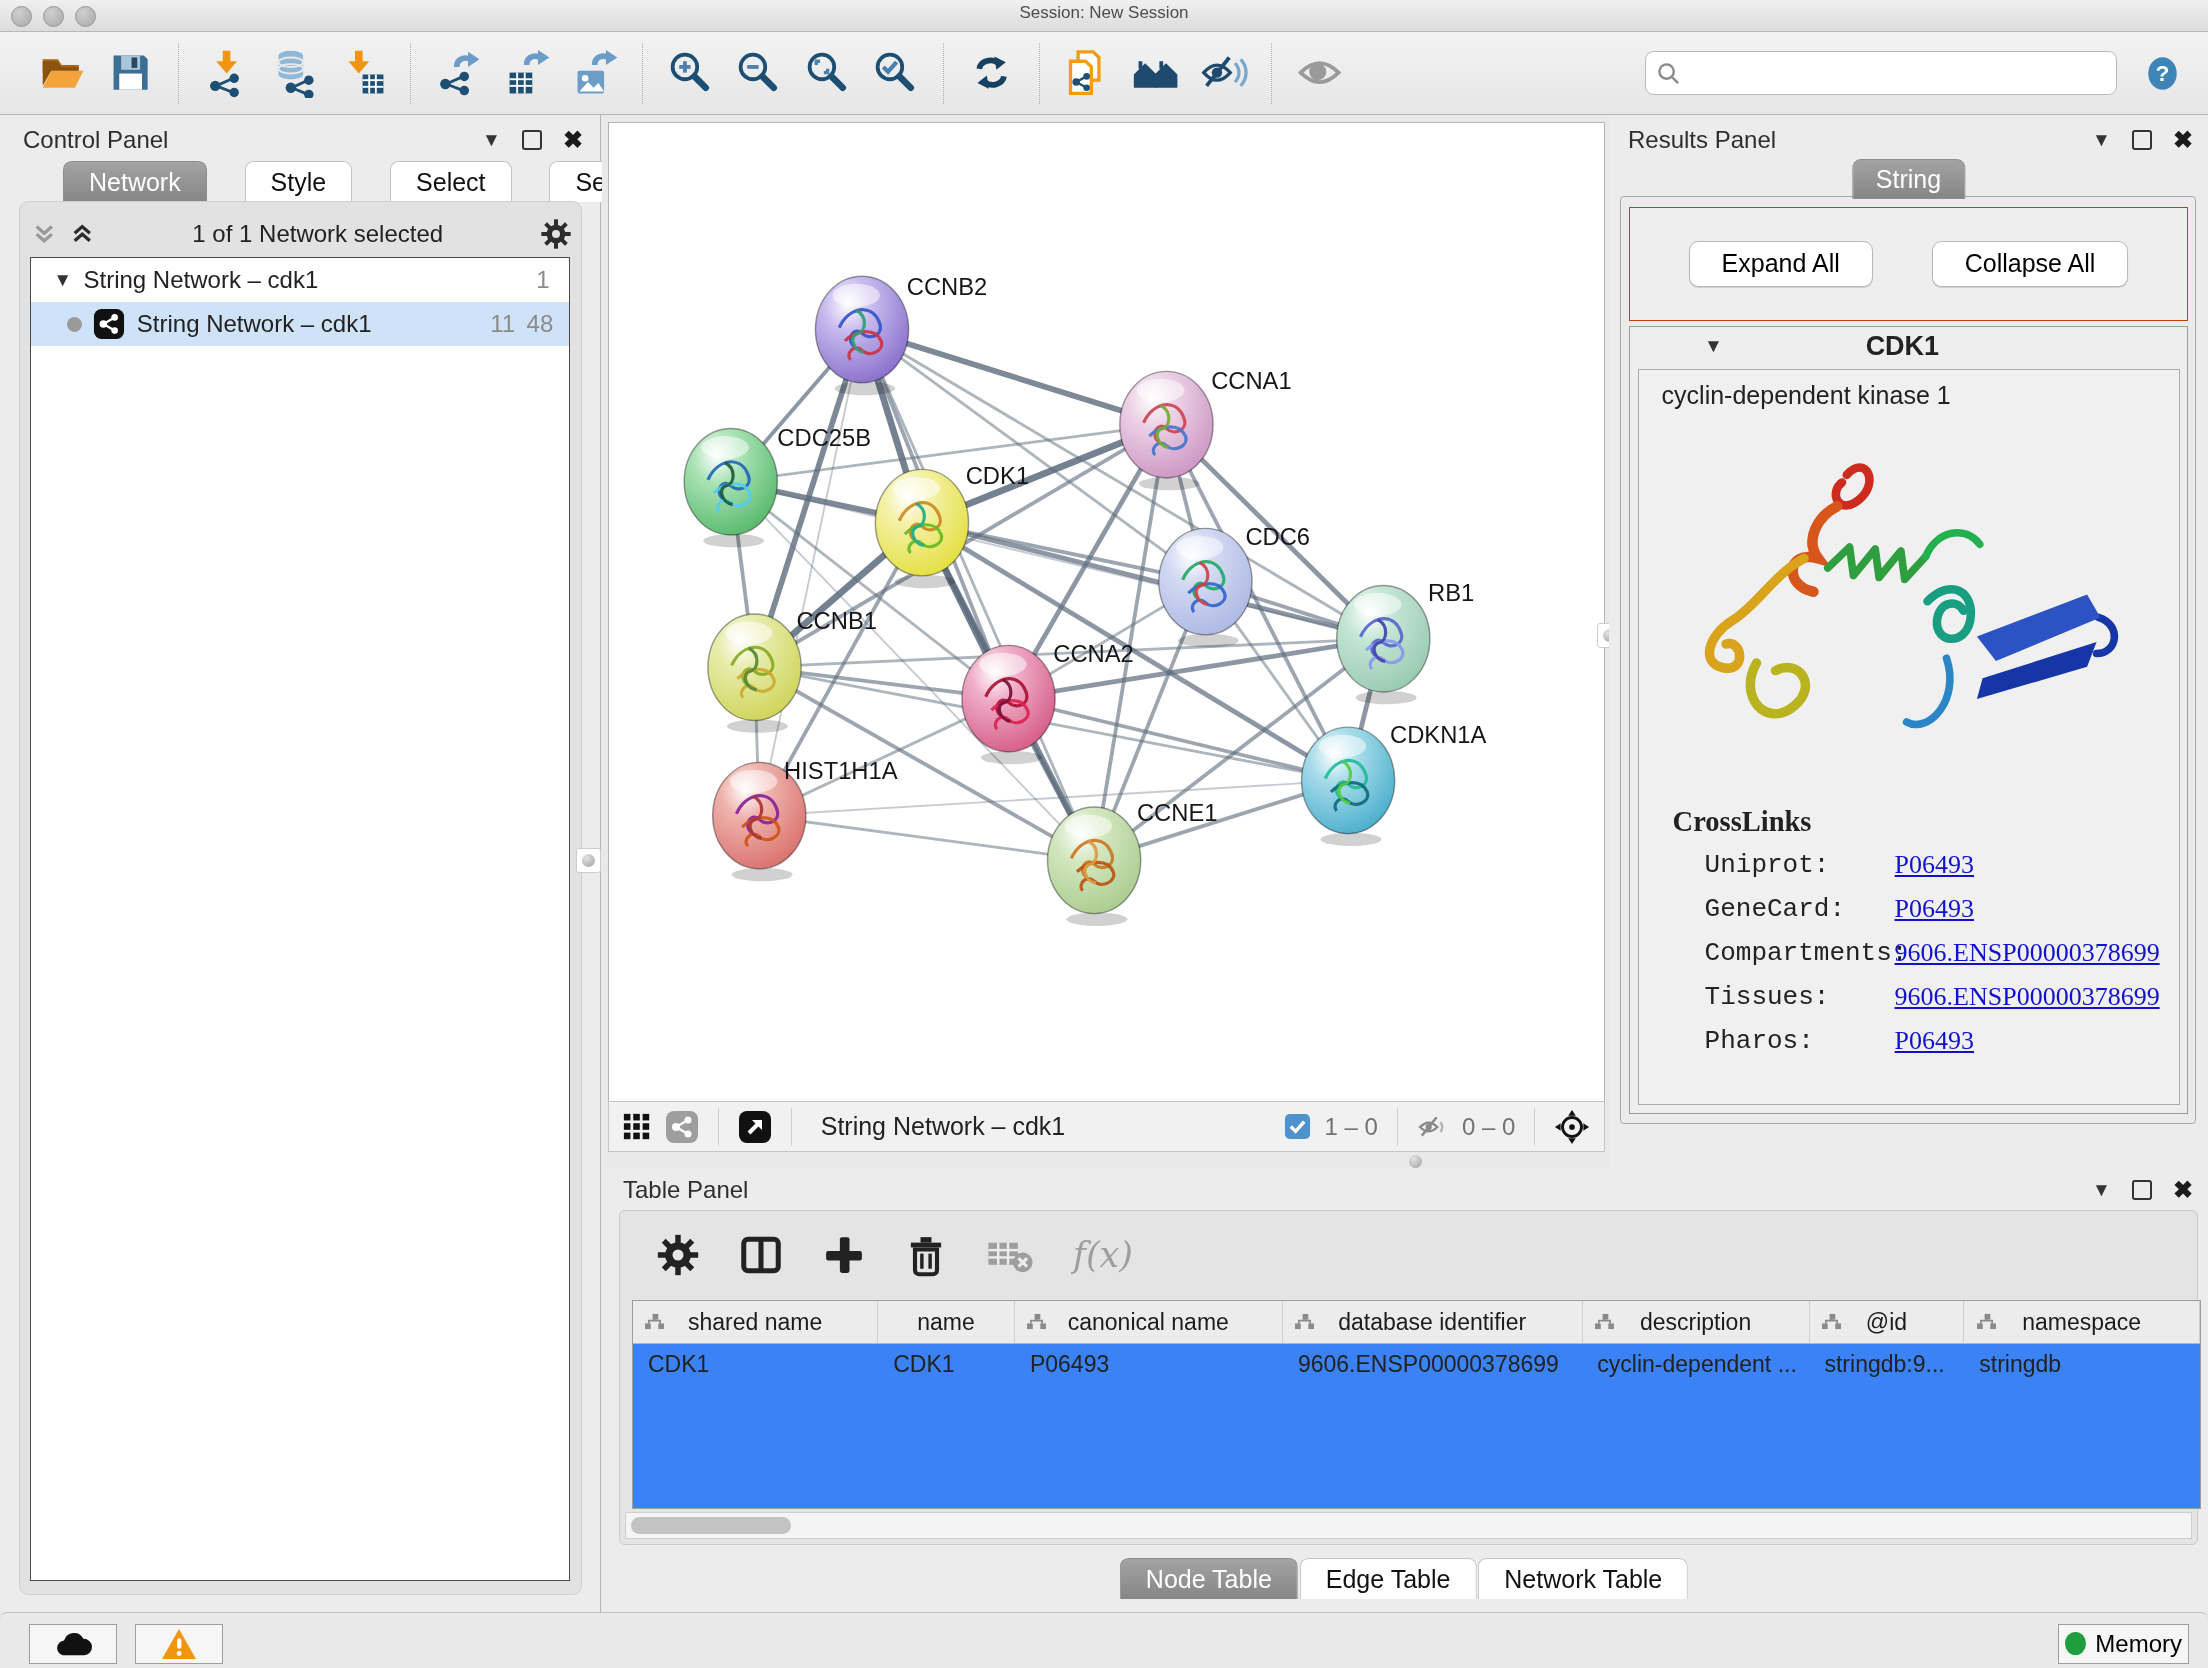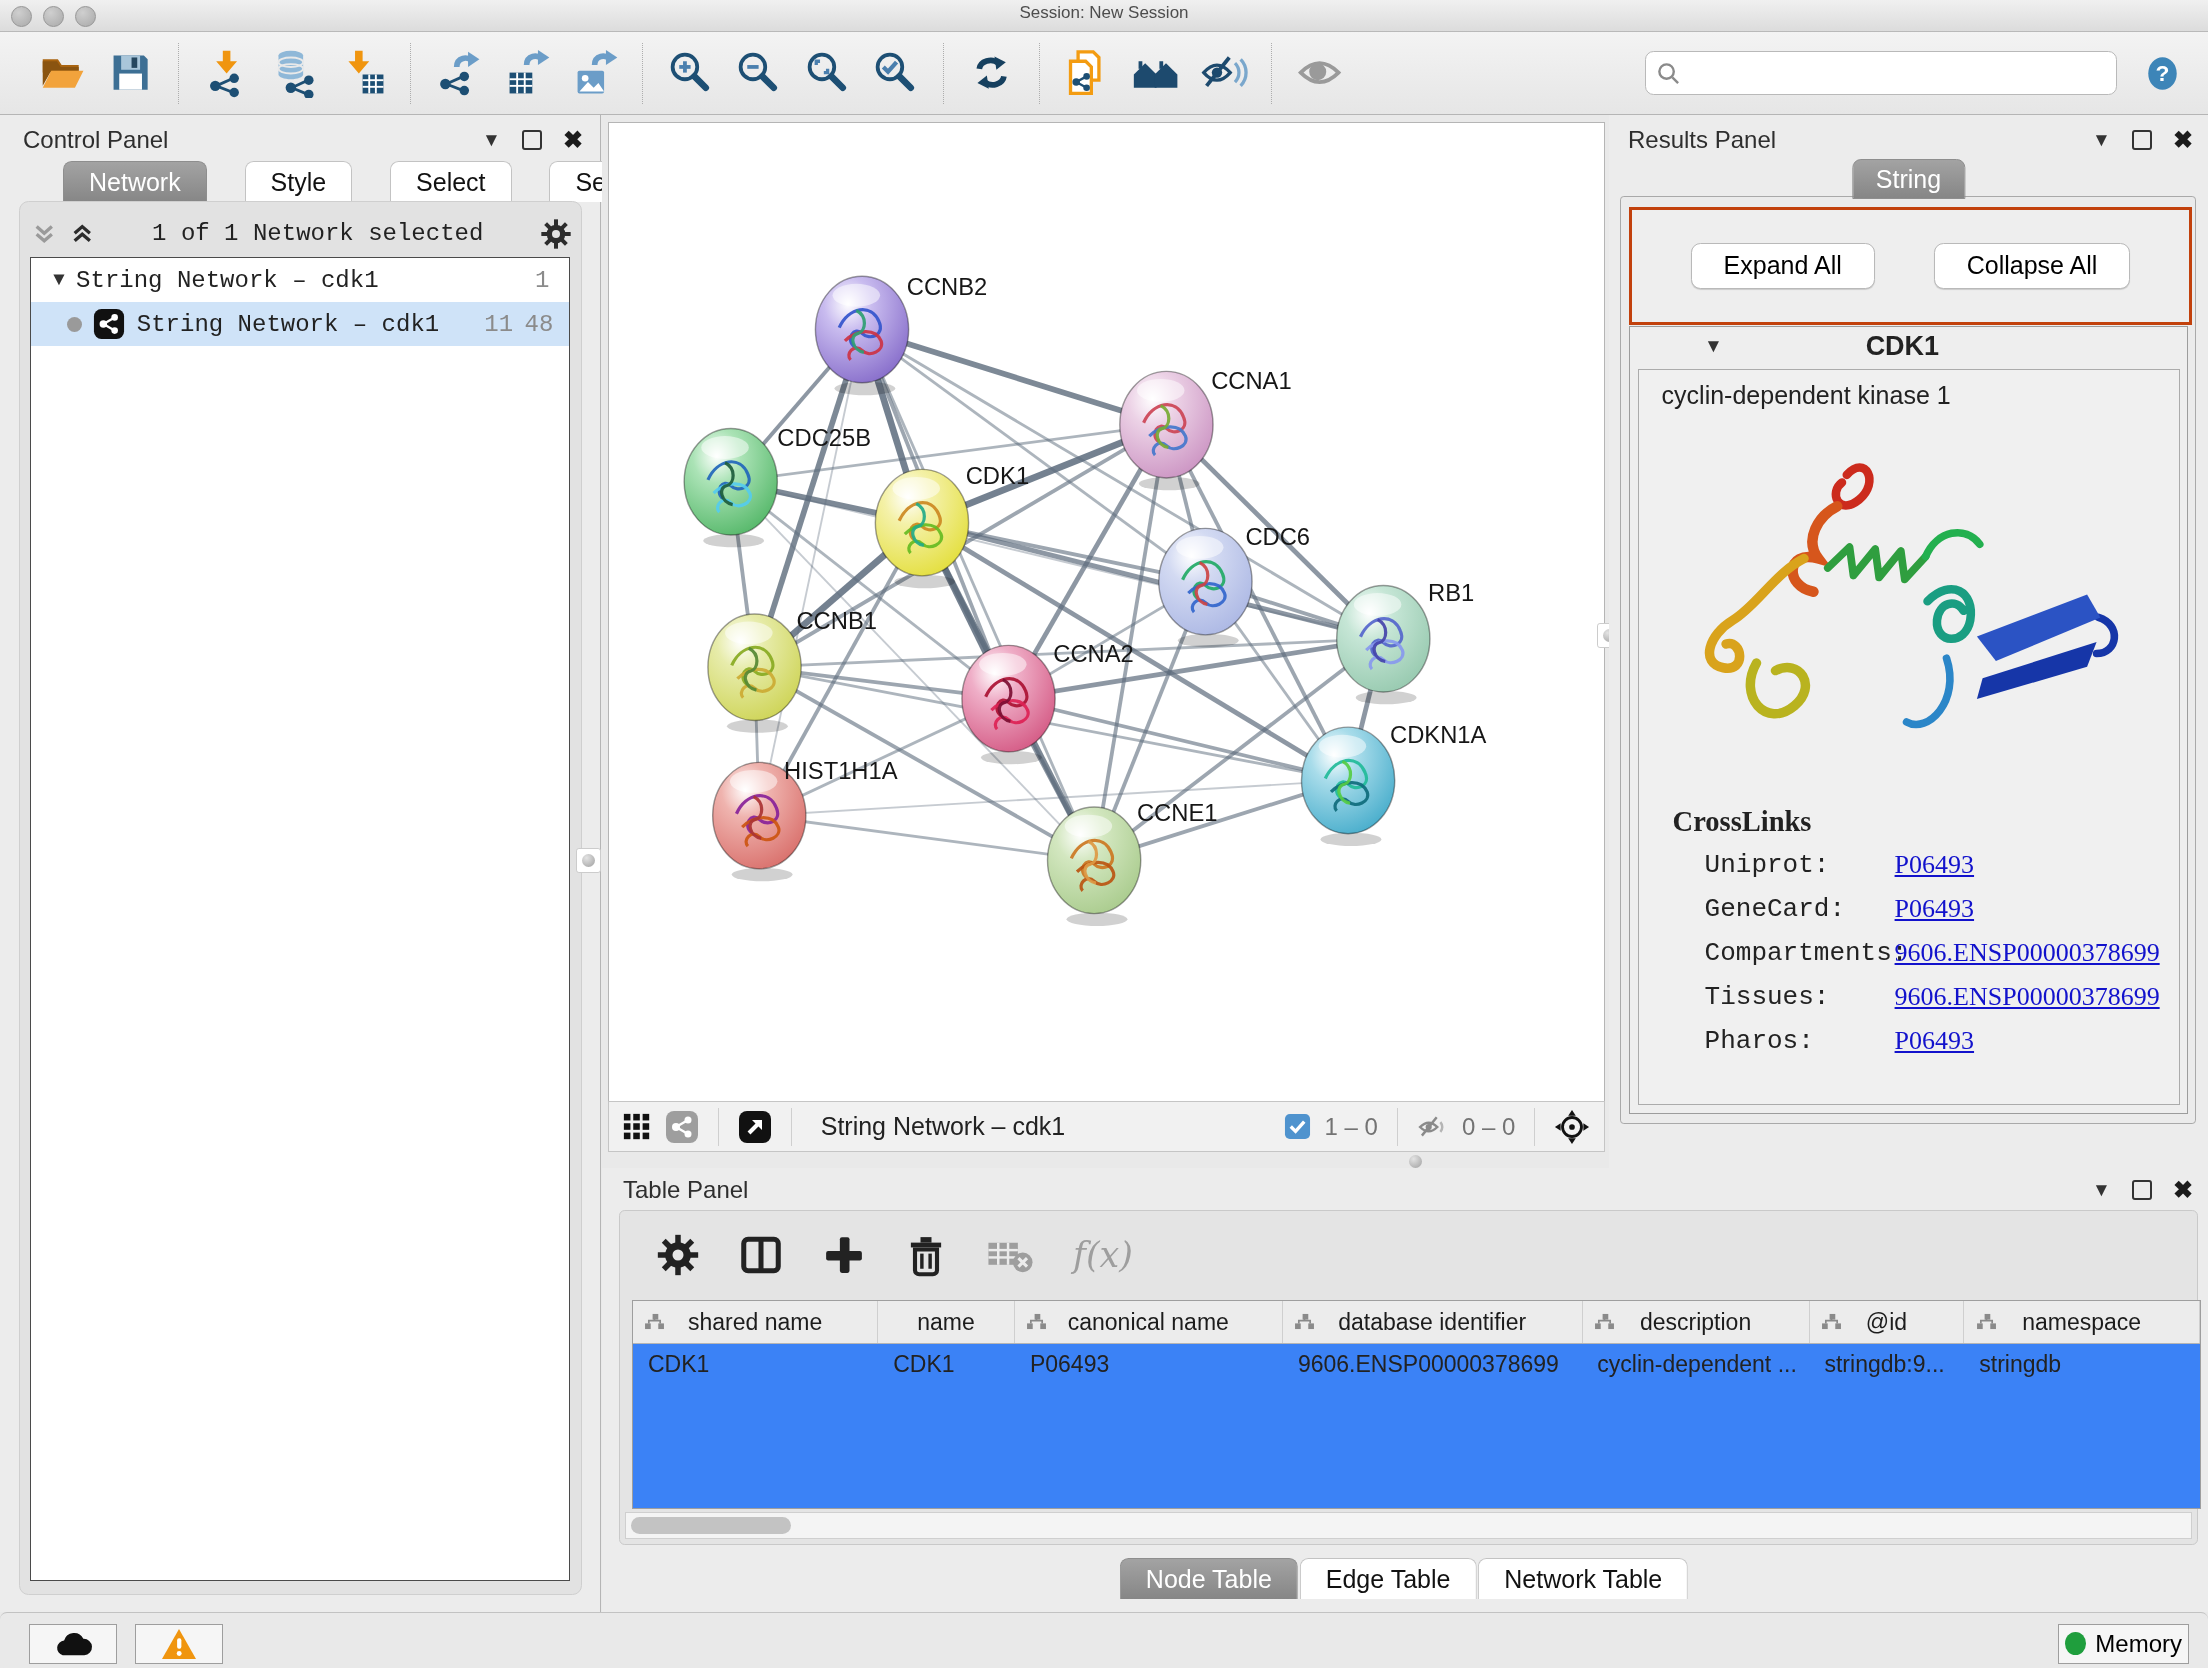--- a/index.html
+++ b/index.html
@@ -30,21 +30,21 @@
   .xico{font-size:24px;font-weight:bold;color:#1b1b1b;}
   
   .cpanel{position:absolute;left:0;top:115px;width:601px;height:1497px;background:#ececec;
     border-right:1px solid #b5b5b5;box-sizing:border-box;}
   .cphead{position:absolute;left:23px;right:17px;top:11.4px;display:flex;align-items:center;}
   .tabs{position:absolute;left:63px;top:46px;display:flex;gap:36px;}
   .tab{height:40px;line-height:40px;padding:0 25px;font-size:25px;background:#fff;color:#111;
     border:1px solid #c3c3c3;border-bottom:none;border-radius:8.6px 8.6px 0 0;margin-right:1.9px;cursor:pointer;}
   .tab.sel{background:linear-gradient(#a3a3a3,#868686);color:#fff;border-color:#8e8e8e;}
   .tabbox{position:absolute;left:19px;top:86px;width:561px;height:1392px;background:#e2e2e2;
-    border-radius:9.5px;border:1px solid #cfcfcf;font-family:Liberation Mono, monospace;}
+    border-radius:9.5px;border:1px solid #cfcfcf;}
   .treehdr{position:absolute;left:9.5px;right:9.5px;top:9.5px;height:44px;display:flex;align-items:center;}
   .treehdr .summary{flex:1;text-align:center;font-size:24px;color:#222;}
   .treelist{position:absolute;left:9.5px;top:55px;width:540px;height:1324px;background:#fff;
     border:1.9px solid #4a4a4a;box-sizing:border-box;}
   .trow{height:44px;display:flex;align-items:center;font-size:24px;gap:11.4px;padding:0 9.5px;box-sizing:border-box;}
   .trow .cnt{color:#8b8b8b;}
   .trow.sel{background:#cfe3f8;}
   
   .netview{position:absolute;left:602px;top:115px;width:1007px;height:1053px;background:#e9e9e9;}
   .netcanvas{position:absolute;left:5.7px;top:6.7px;width:995px;height:980px;background:#fff;
@@ -58,21 +58,21 @@
     border-radius:2.9px;display:flex;align-items:center;justify-content:center;}
   .gripdot{width:13.3px;height:13.3px;border-radius:50%;background:radial-gradient(circle at 35% 30%,#e3e3e3,#9f9f9f);}
   
   .rpanel{position:absolute;left:1609px;top:115px;width:599px;height:1053px;background:#ececec;}
   .rphead{position:absolute;left:19px;right:15px;top:11.4px;display:flex;align-items:center;gap:44px;}
   .rtab{position:absolute;left:50%;top:44px;transform:translateX(-50%);height:38px;line-height:38px;
     padding:0 23px;font-size:25px;color:#fff;background:linear-gradient(#a3a3a3,#868686);
     border:1px solid #8e8e8e;border-radius:8.6px 8.6px 0 0;z-index:2;cursor:pointer;}
   .rbox{position:absolute;left:11.4px;top:81px;width:574px;height:926px;background:#ebebeb;
     border:1px solid #a9a9a9;border-radius:3.8px;}
-  .expbox{position:absolute;left:7.6px;top:9.5px;width:557px;height:112px;border:3px solid #c2410c;
+  .expbox{position:absolute;left:7.6px;top:9.5px;width:557px;height:112px;border:1px solid #c2410c;
     background:#eee;display:flex;align-items:center;justify-content:center;gap:59px;}
   .rbtn{height:46px;padding:0 32px;font-size:25px;background:#fff;border:1px solid #b9b9b9;
     border-radius:9.5px;cursor:pointer;box-shadow:0 1px 1px rgba(0,0,0,.15);}
   .genebox{position:absolute;left:7.6px;top:129px;width:557px;height:786px;border:1px solid #9c9c9c;background:#eee;}
   .genehdr{height:38px;display:flex;align-items:center;}
   .genehdr .tri{margin-left:74px;}
   .genehdr .gname{flex:1;text-align:center;margin-right:105px;font-size:27px;font-weight:bold;}
   .geneinner{position:absolute;left:7.6px;top:42px;width:540px;height:734px;border:1px solid #ababab;background:#f0f0f0;}
   .gdesc{font-size:25px;margin:11.4px 0 0 23px;}
   .xlinks-title{font-family:"Liberation Serif",serif;font-weight:bold;font-size:28.5px;margin:9.5px 0 5.7px 34px;}

